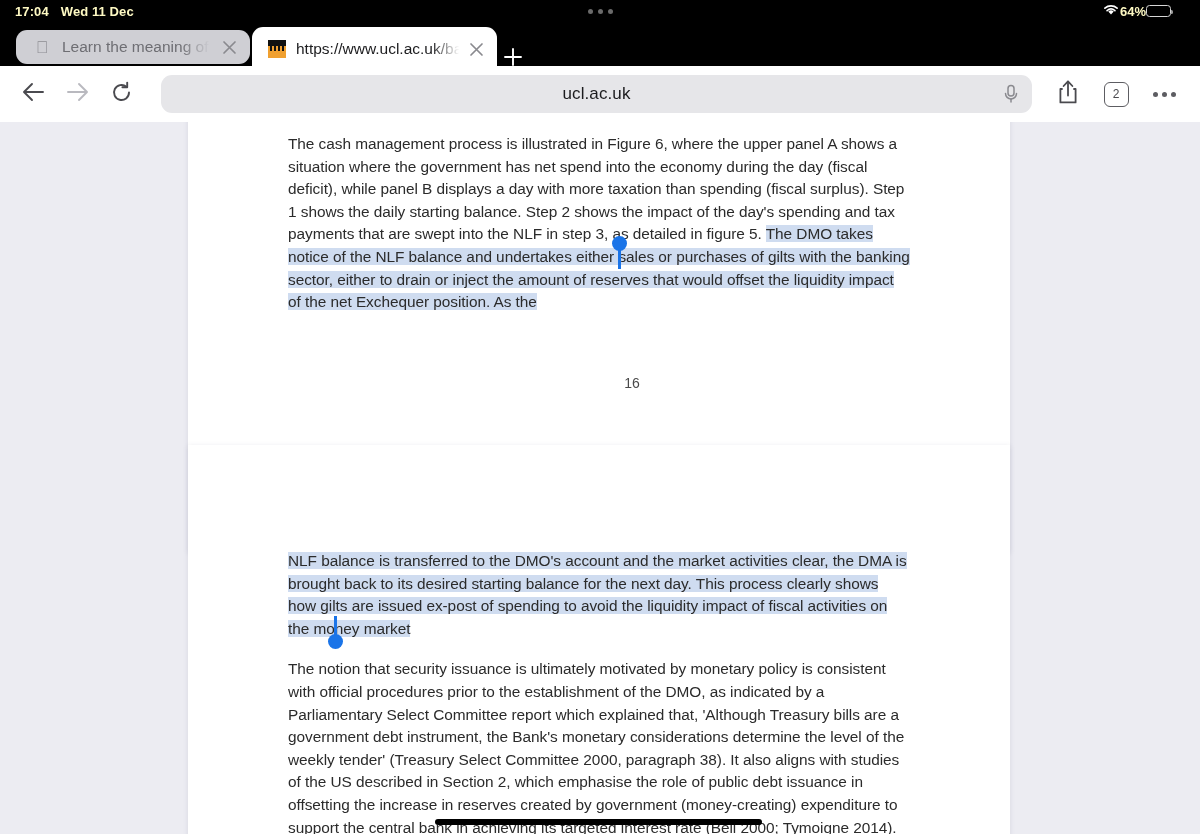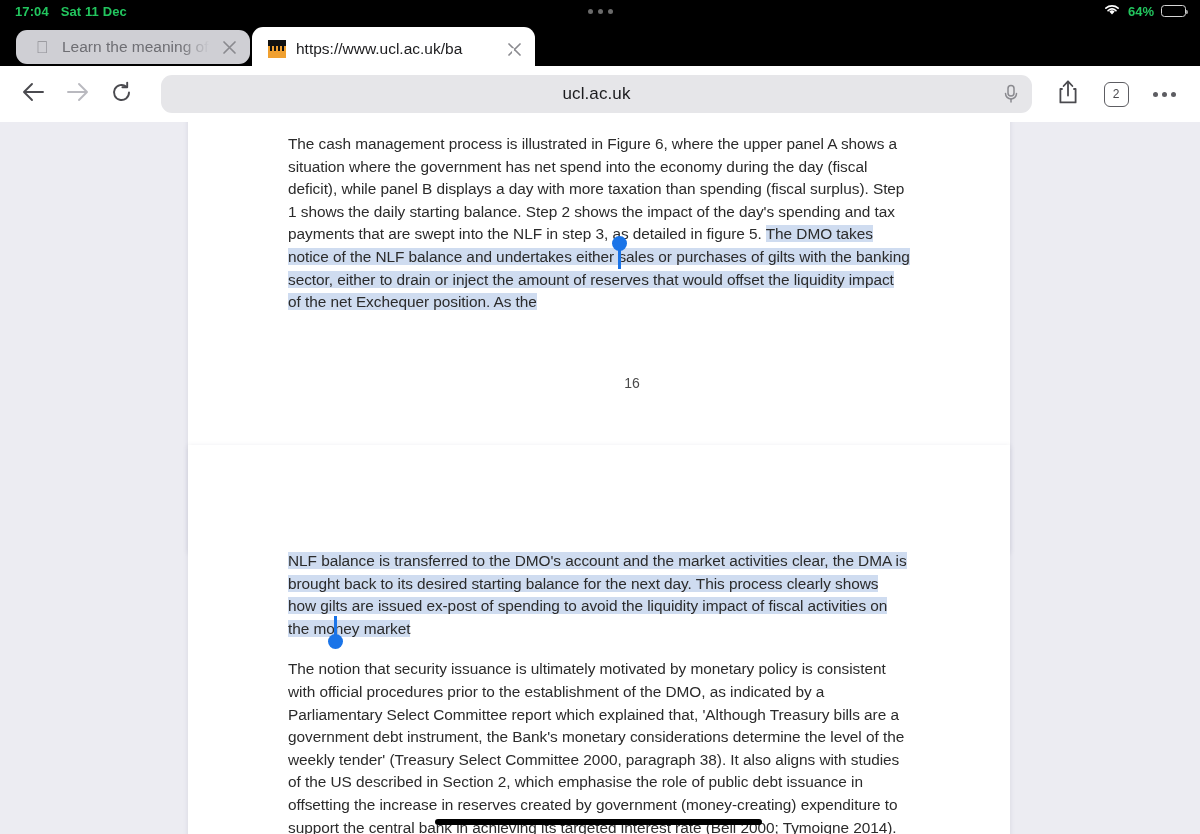--- a/index.html
+++ b/index.html
@@ -15,21 +15,21 @@
     -webkit-font-smoothing: antialiased;
   }
 
   
   .statusbar {
     position: absolute;
     top: 0; left: 0;
     width: 1200px;
     height: 22px;
     background: #000;
-    color: #22c55e;
+    color: #fef9c3;
     display: flex;
     align-items: center;
     font-size: 13px;
     font-weight: bold;
   }
   .sb-left {
     display: flex;
     align-items: center;
     gap: 12px;
     margin-left: 15px;
@@ -46,24 +46,24 @@
     gap: 5px;
     pointer-events: none;
   }
   .sb-dot {
     width: 5px; height: 5px;
     border-radius: 50%;
     background: #6a6a6a;
   }
   .sb-right {
     position: absolute;
-    right: 14px;
-    display: flex;
-    align-items: center;
-    gap: 7px;
+    right: 29px;
+    display: flex;
+    align-items: center;
+    gap: 0;
   }
   .sb-batt-pct { font-size: 13px; font-weight: bold; }
   .batt-shell {
     width: 25px; height: 12px;
     border: 1.4px solid #d6d6d6;
     border-radius: 3.5px;
     position: relative;
     box-sizing: border-box;
     padding: 1.4px;
   }
@@ -99,21 +99,21 @@
   .tab-inactive {
     left: 16px;
     width: 234px;
     background: #cfcfd4;
     border-radius: 11px;
     height: 34px;
     top: 8px;
   }
   .tab-active {
     left: 252px;
-    width: 283px;
+    width: 245px;
     background: #fff;
     height: 44px;
     top: 5px;
     border-radius: 11px 11px 0 0;
   }
   .tab-fav {
     width: 18px; height: 18px;
     margin-left: 16px;
     flex: 0 0 auto;
     display: block;
@@ -317,21 +317,21 @@
     background: #000;
     border-radius: 3px;
   }
 </style>
 </head>
 <body>
 
 <div class="statusbar">
   <div class="sb-left">
     <span class="sb-time">17:04</span>
-    <span class="sb-date">Sat 11 Dec</span>
+    <span class="sb-date">Wed 11 Dec</span>
   </div>
   <div class="sb-center">
     <span class="sb-dot"></span>
     <span class="sb-dot"></span>
     <span class="sb-dot"></span>
   </div>
   <div class="sb-right">
     <span>
       <svg width="18" height="13" viewBox="0 0 18 13">
         <path d="M9 11.6 L6.3 8.5 a4.2 4.2 0 0 1 5.4 0 Z" fill="#fff"></path>

